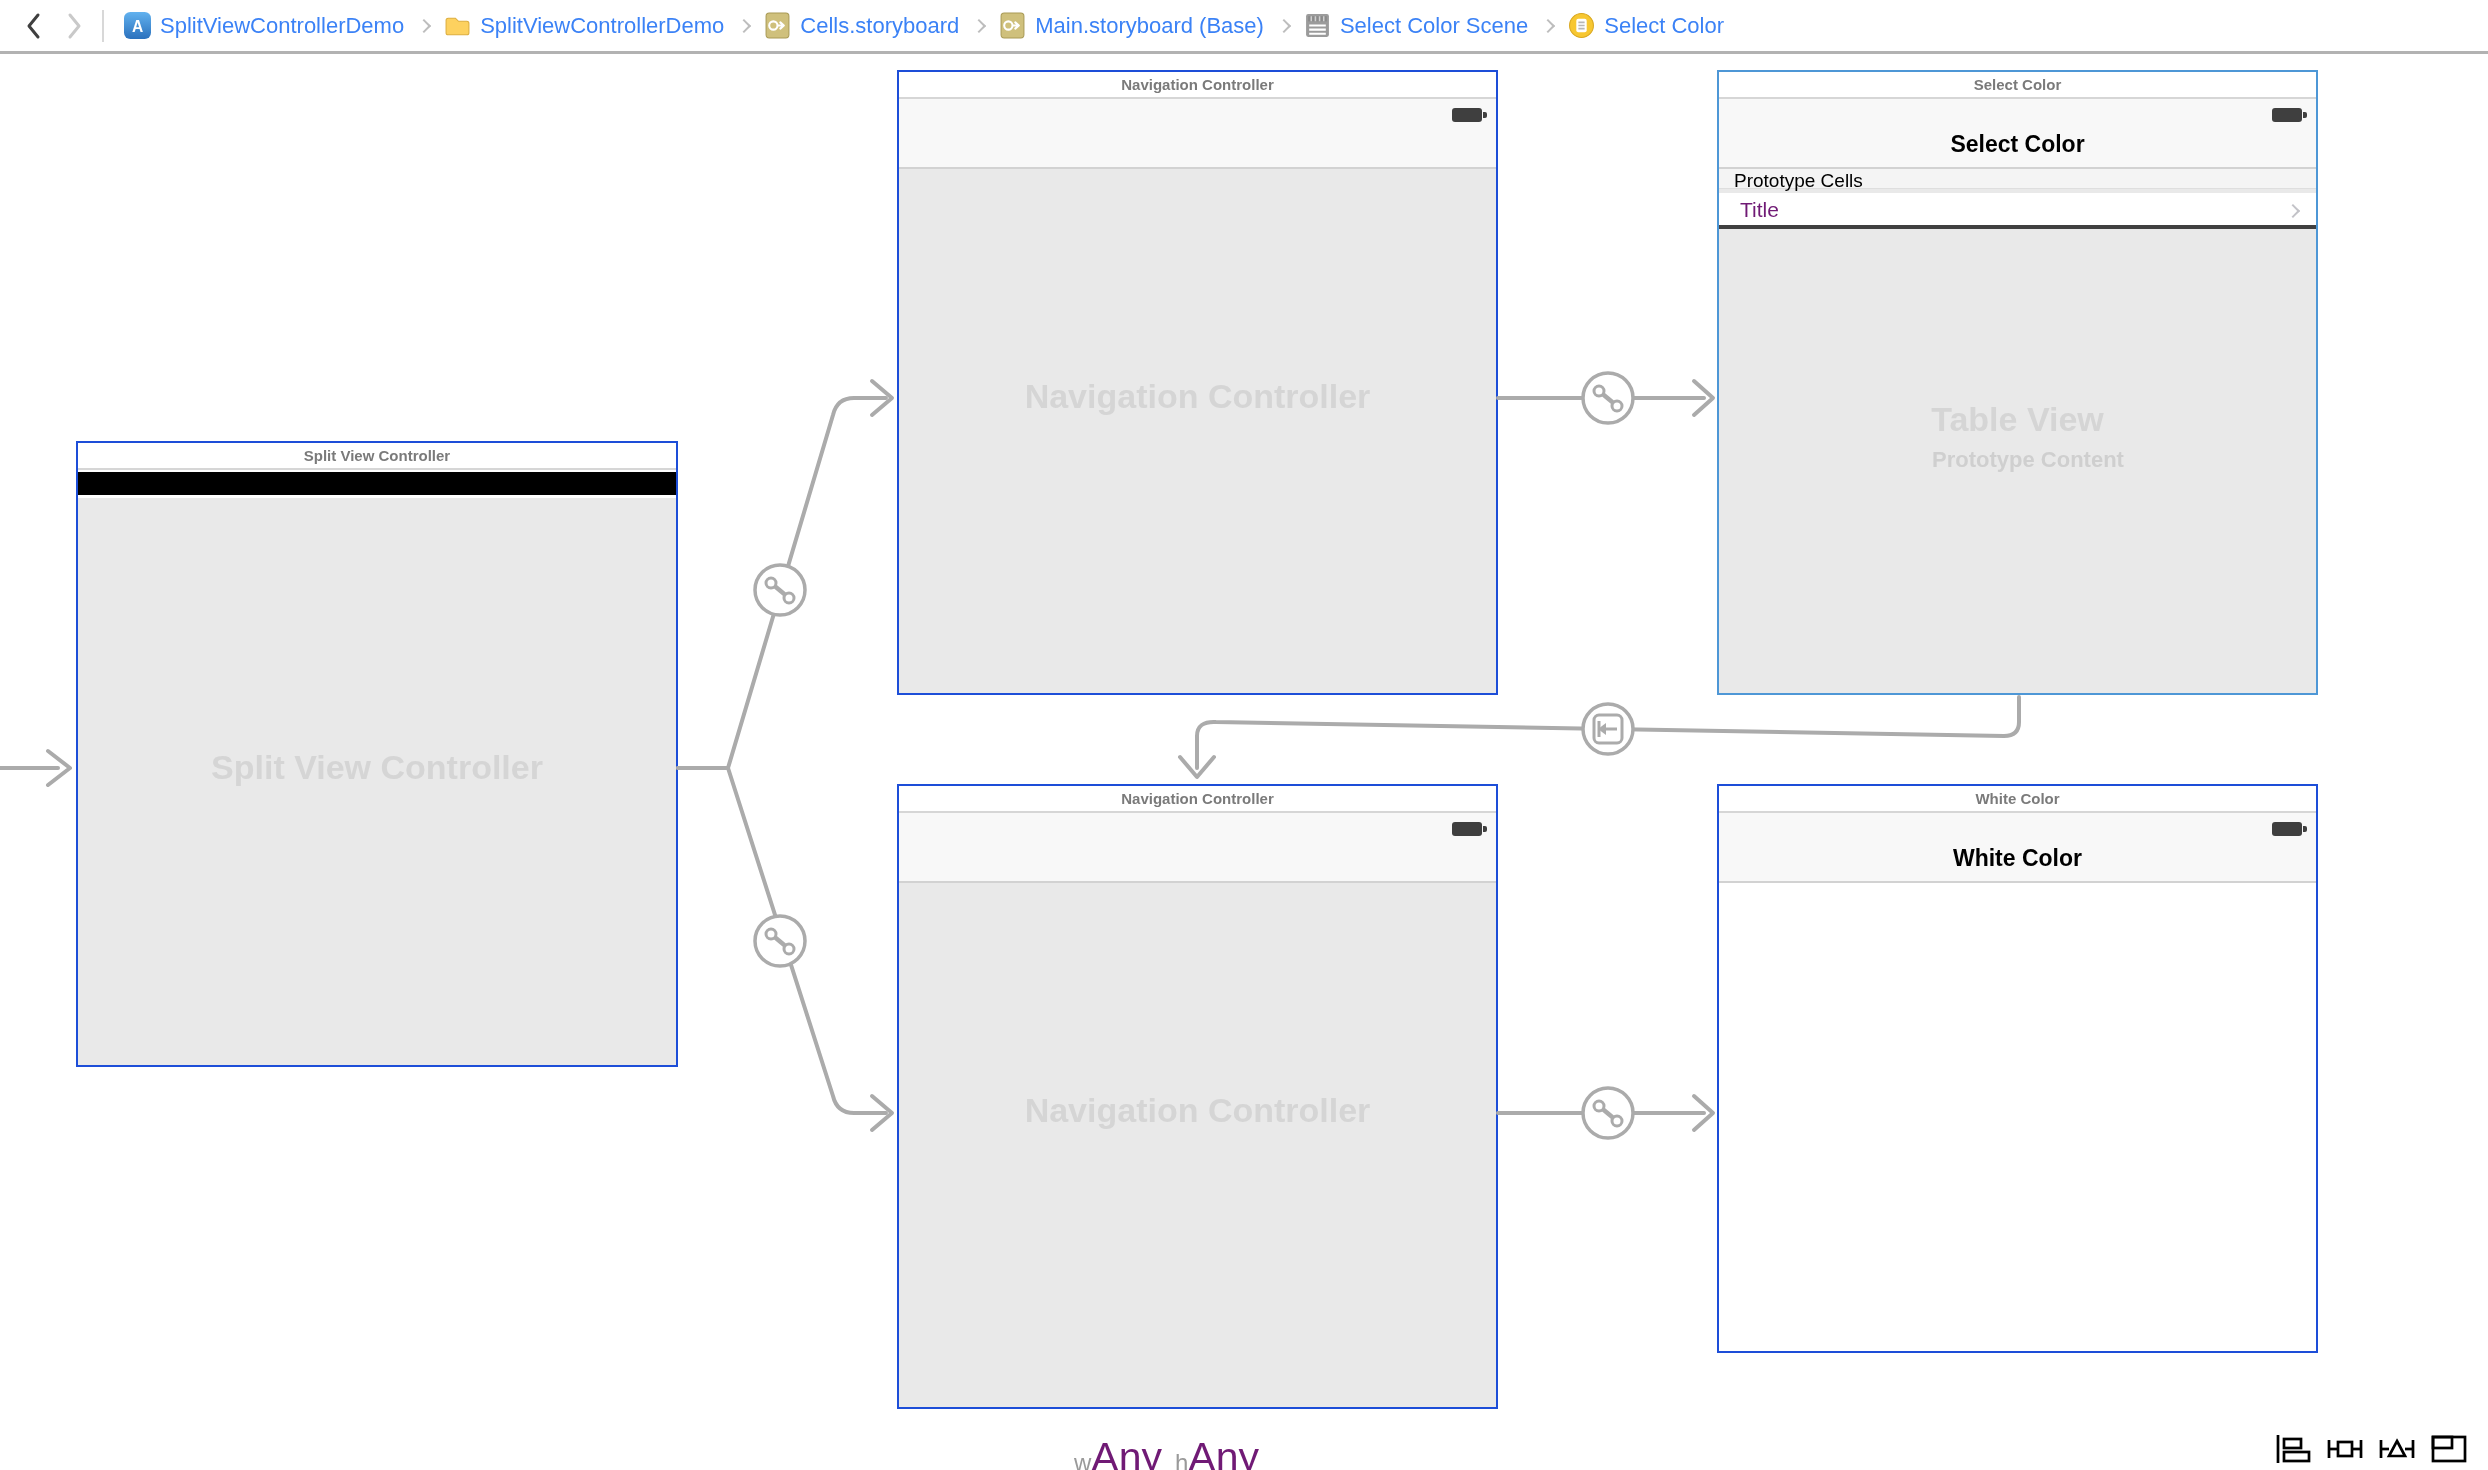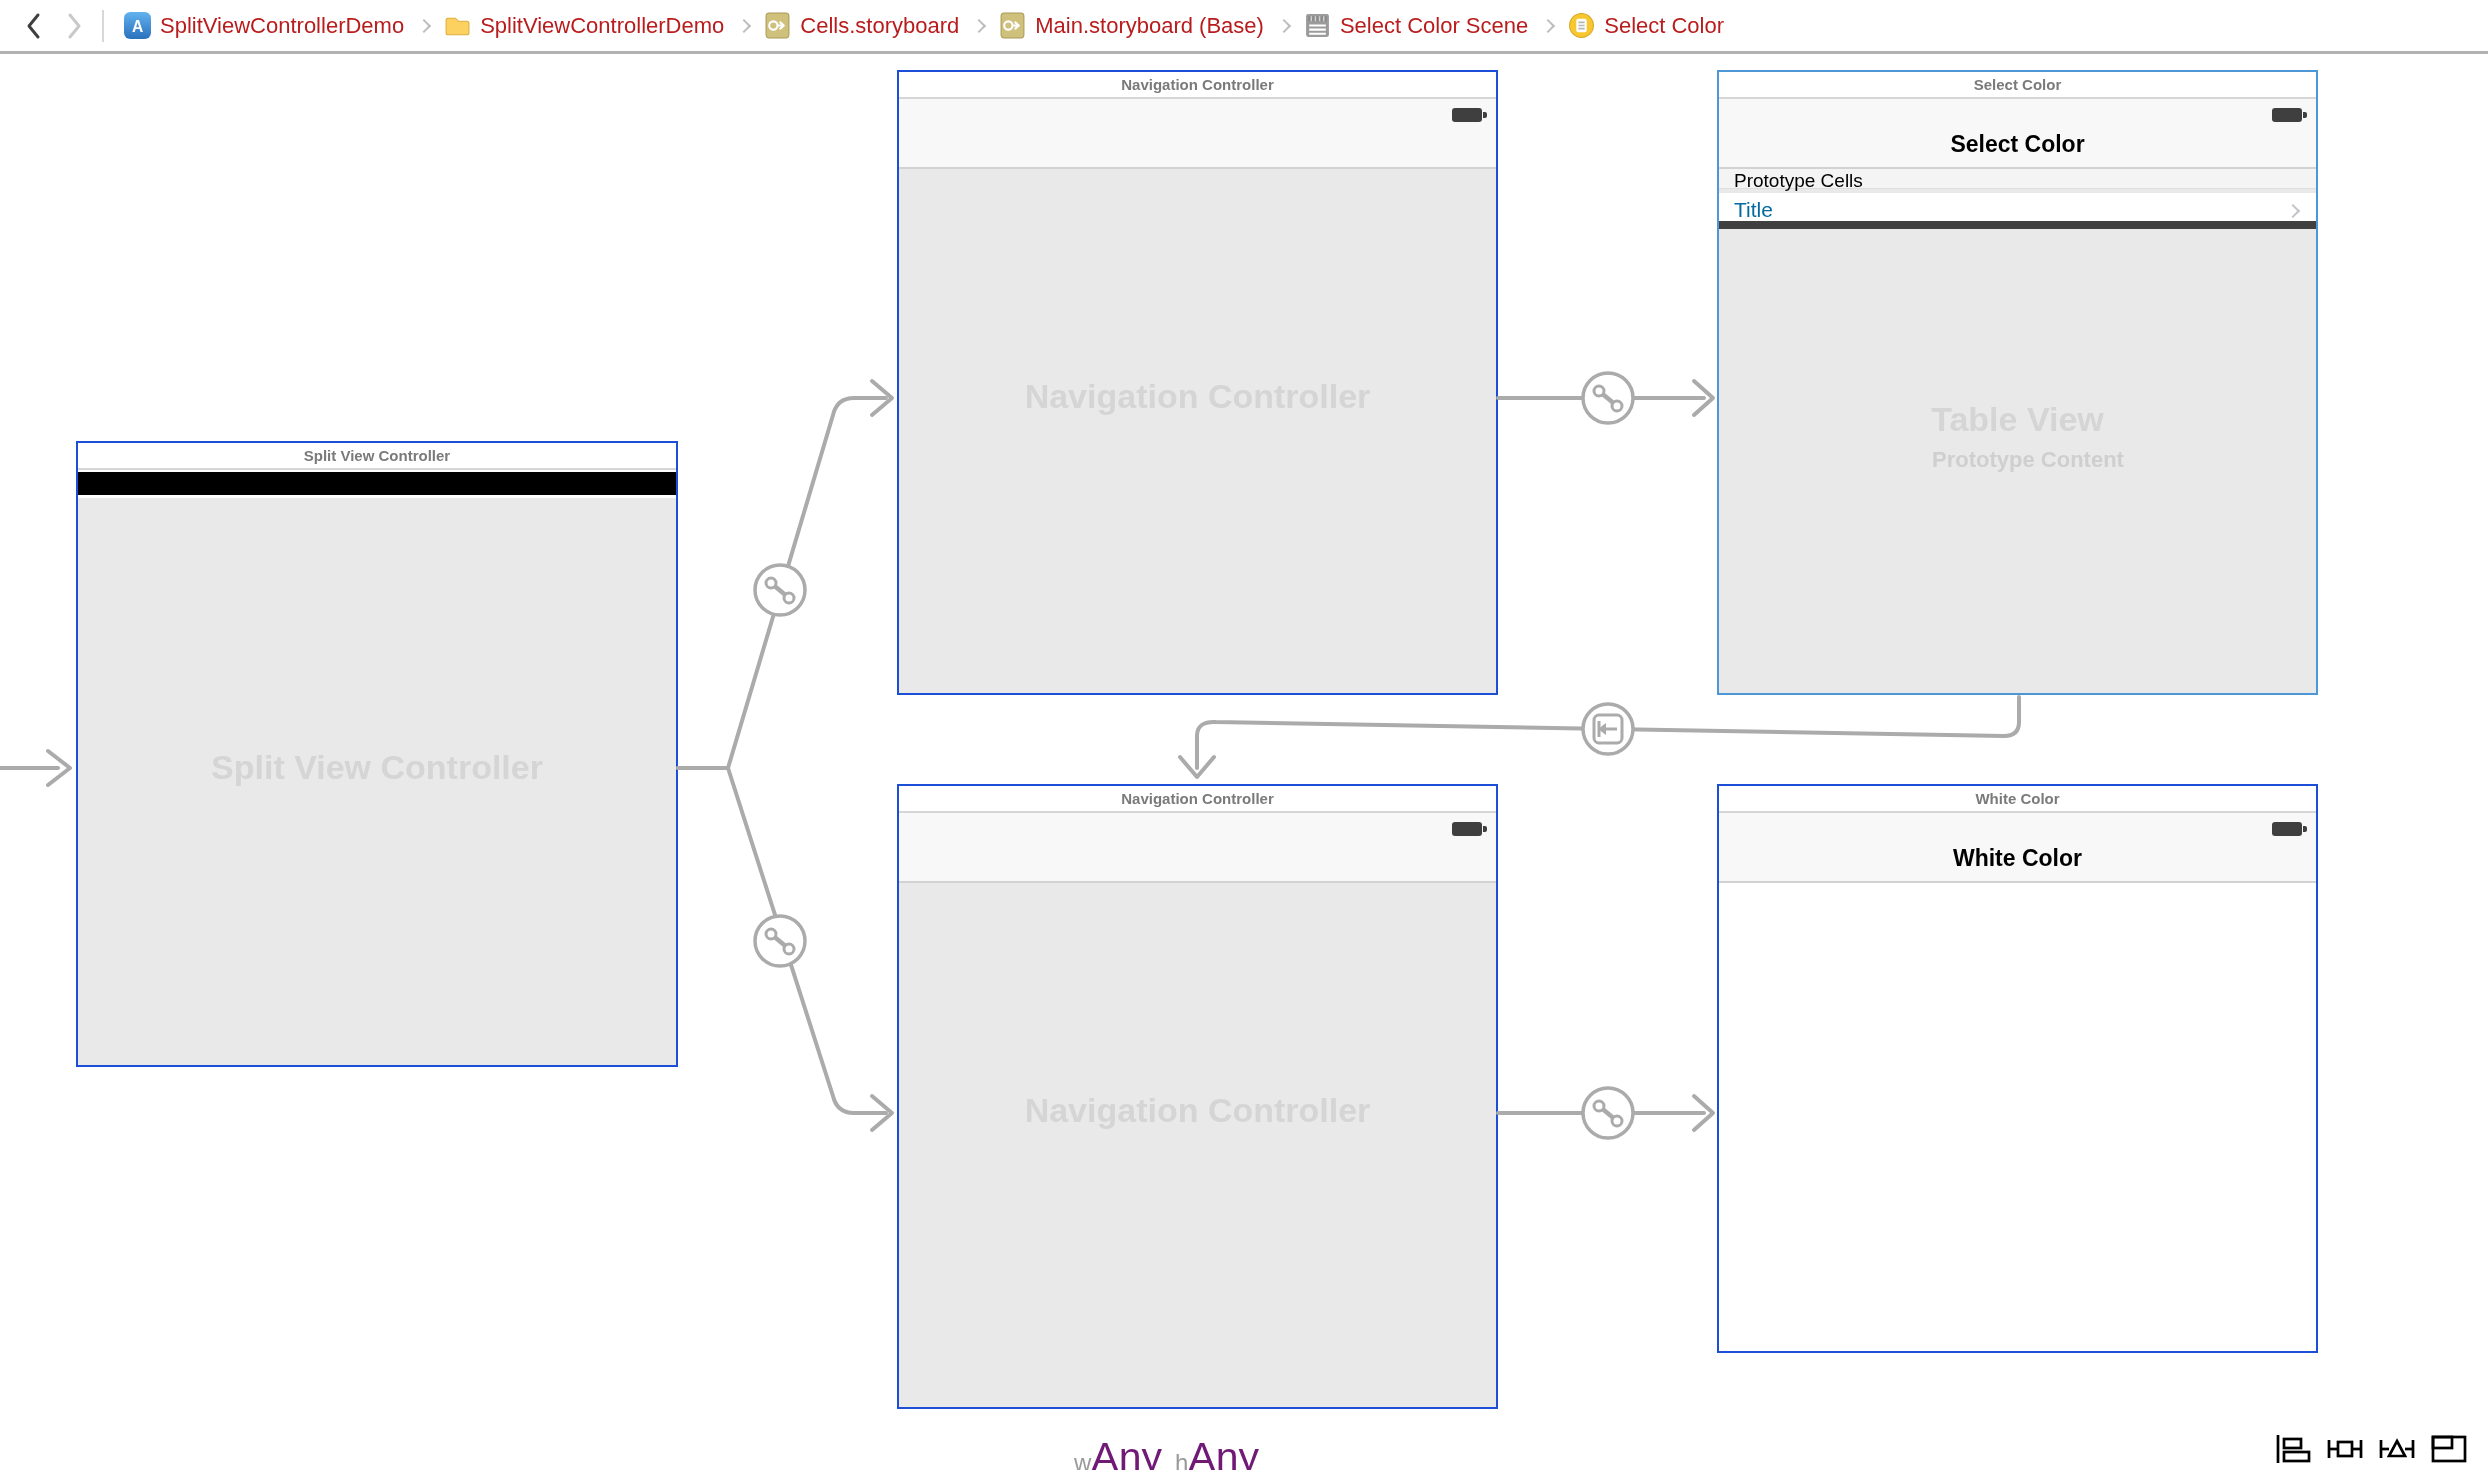--- a/index.html
+++ b/index.html
@@ -8,21 +8,21 @@
 
   
   .jumpbar{position:absolute;top:0;left:0;width:2488px;height:54px;background:#fff;
     border-bottom:3px solid #b2b2b2;display:flex;align-items:center;z-index:6;}
   .navbtns{display:flex;align-items:center;margin-left:14px;}
   .navbtn{width:40px;height:40px;display:flex;align-items:center;justify-content:center;cursor:pointer;}
   .jb-divider{width:2px;height:32px;background:#d8d8d8;margin:0 10px 0 8px;}
   .crumbs{display:flex;align-items:center;margin-left:10px;}
   .crumb{display:flex;align-items:center;cursor:default;}
   .crumb .ci{display:flex;align-items:center;margin-right:9px;}
-  .crumb .cl{font-size:22px;color:#b91c1c;white-space:nowrap;}
+  .crumb .cl{font-size:22px;color:#3b82f6;white-space:nowrap;}
   .sep{width:10px;height:10px;border-top:2.4px solid #bdbdbd;border-right:2.4px solid #bdbdbd;
     transform:rotate(45deg);margin:0 15px;}
 
   
   .scene{position:absolute;background:#e9e9e9;border:2px solid #1d4ed8;z-index:2;}
   .scene.selected{border:2px solid #4e97d6;}
   .scene.whitebody{background:#ffffff;}
   .scene-header{position:absolute;top:0;left:0;right:0;height:27px;background:#fff;
     border-bottom:2px solid #d6d6d6;text-align:center;font-size:15px;font-weight:bold;
     color:#7a7a7a;line-height:25px;white-space:nowrap;overflow:hidden;}
@@ -38,21 +38,21 @@
     background:#3f3f3f;border-radius:0 2px 2px 0;}
   .nav-title{position:absolute;top:32px;left:0;right:0;text-align:center;
     font-size:23px;font-weight:bold;color:#000;}
 
   .split-statusbar{position:absolute;top:2px;left:0;right:0;height:23px;background:#000;
     box-shadow:0 -2px 0 #fff,0 3px 0 #fff;}
 
   .proto-band{position:absolute;top:70px;left:0;right:0;height:20px;background:#f4f4f4;
     border-bottom:1.5px solid #dedede;font-size:19px;color:#000;line-height:23px;padding-left:15px;}
   .proto-cell{position:absolute;top:94px;left:0;right:0;height:36px;background:#fff;
-    border-bottom:8px solid #404040;font-size:21px;color:#0369a1;line-height:34px;padding-left:15px;}
+    border-bottom:4px solid #404040;font-size:21px;color:#701a75;line-height:34px;padding-left:21px;}
   .cell-chevron{position:absolute;right:18px;top:13px;width:10px;height:10px;
     border-top:2.4px solid #c3c3c8;border-right:2.4px solid #c3c3c8;transform:rotate(45deg);}
 
   .overlay{position:absolute;top:0;left:0;z-index:3;pointer-events:none;}
 
   
   .sizeclass{position:absolute;left:1074px;top:1434px;z-index:4;display:flex;
     align-items:baseline;cursor:pointer;}
   .sc-key{font-size:24px;color:#9a9a9a;}
   .sc-val{font-size:41px;color:#701a75;}

